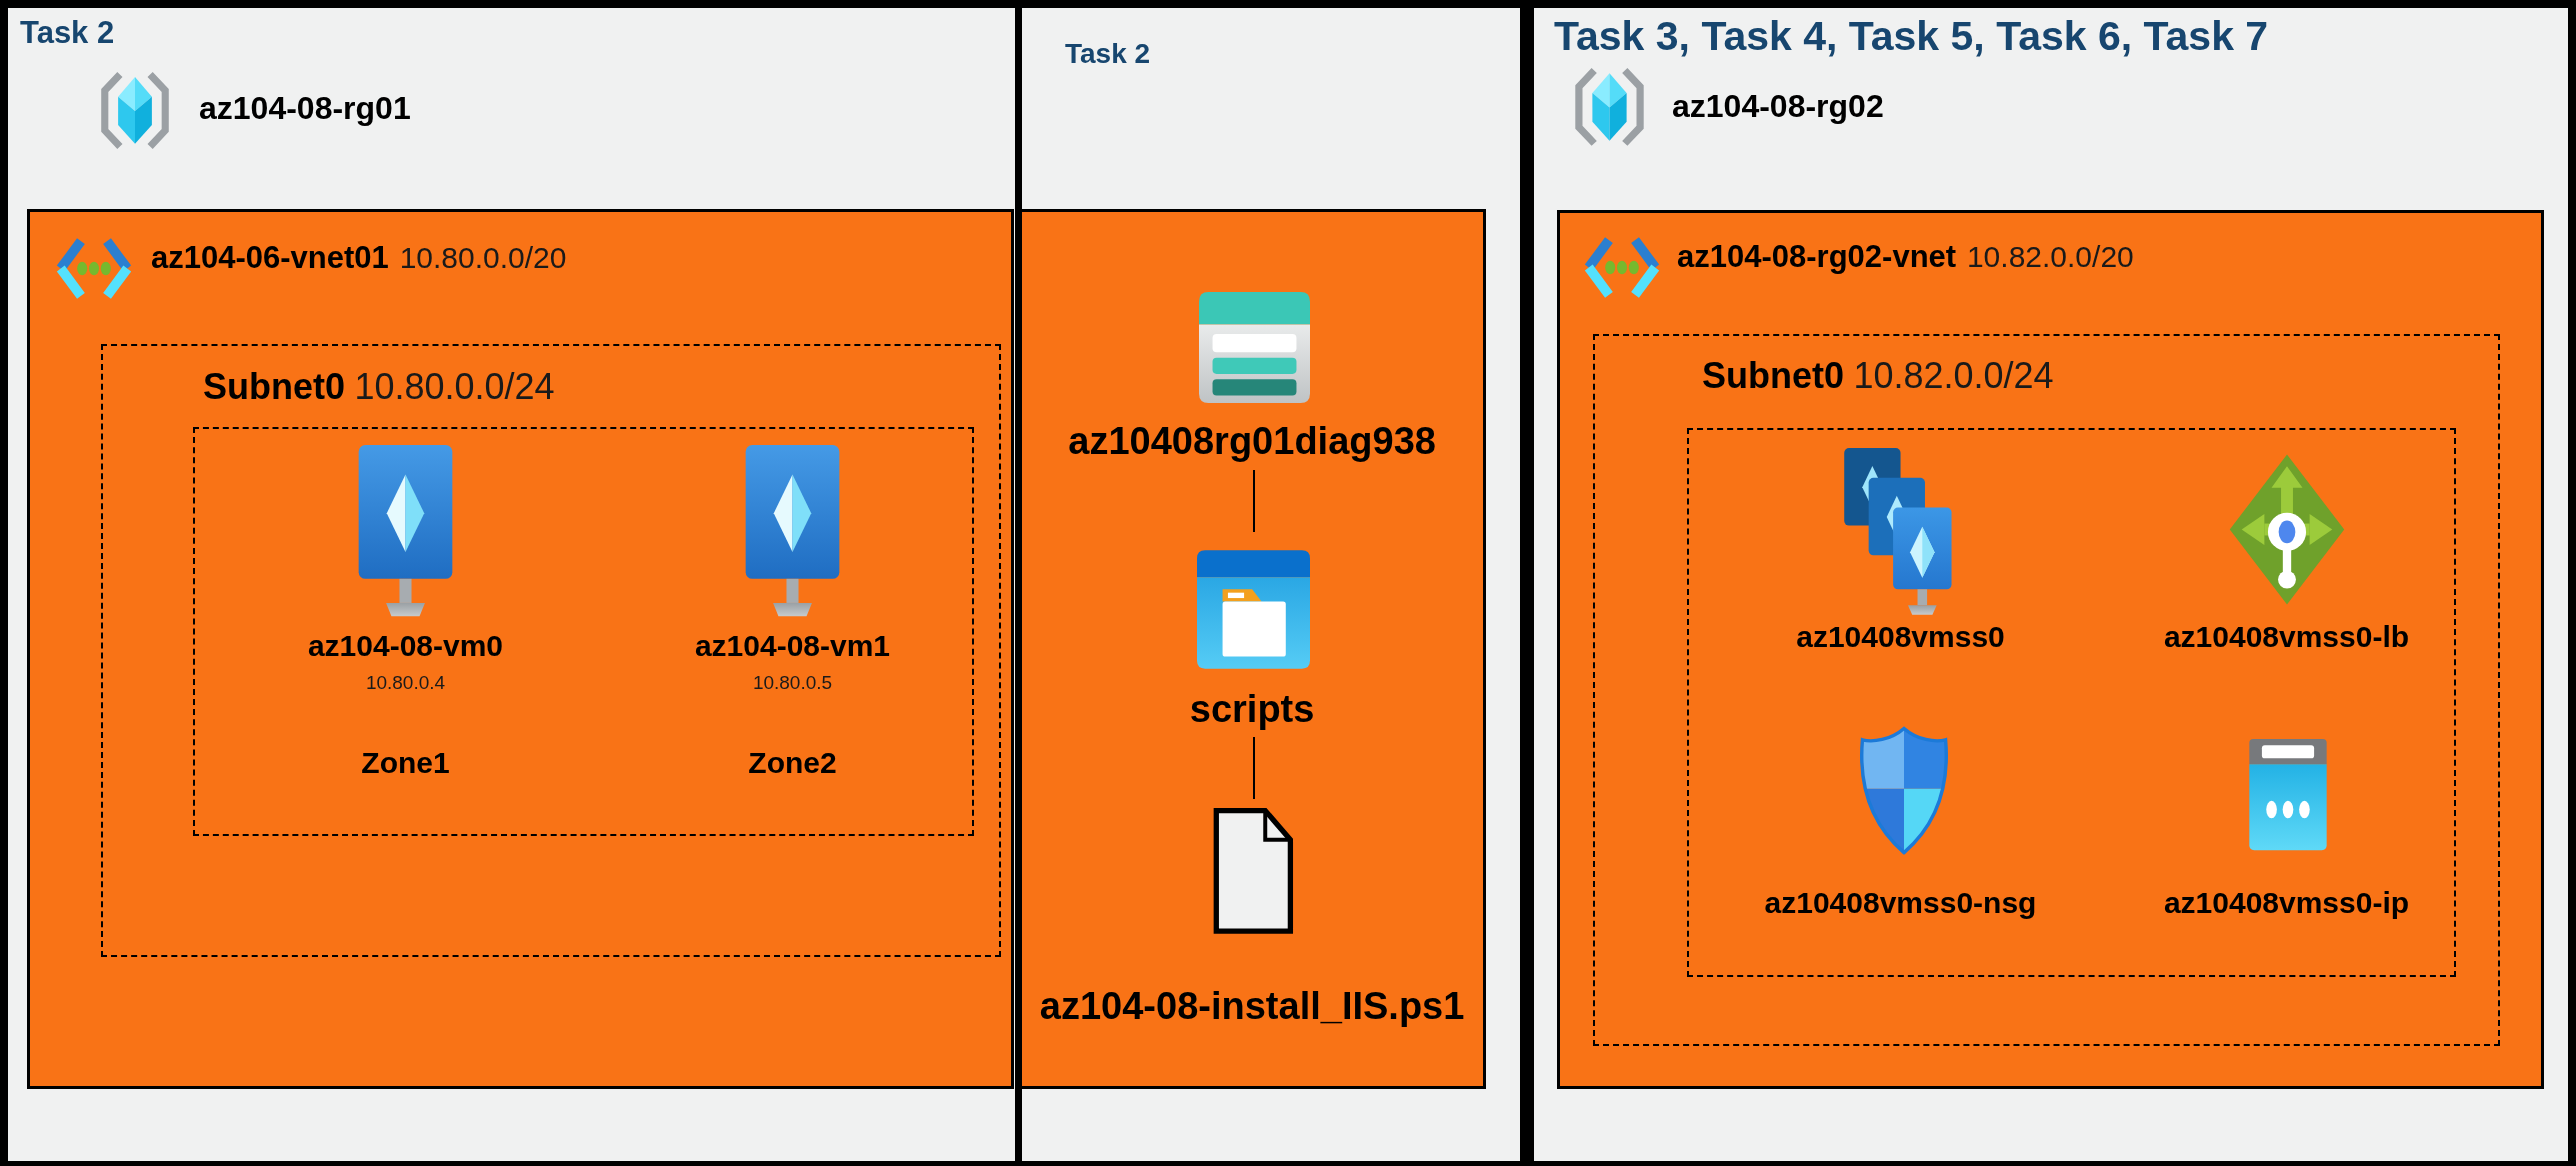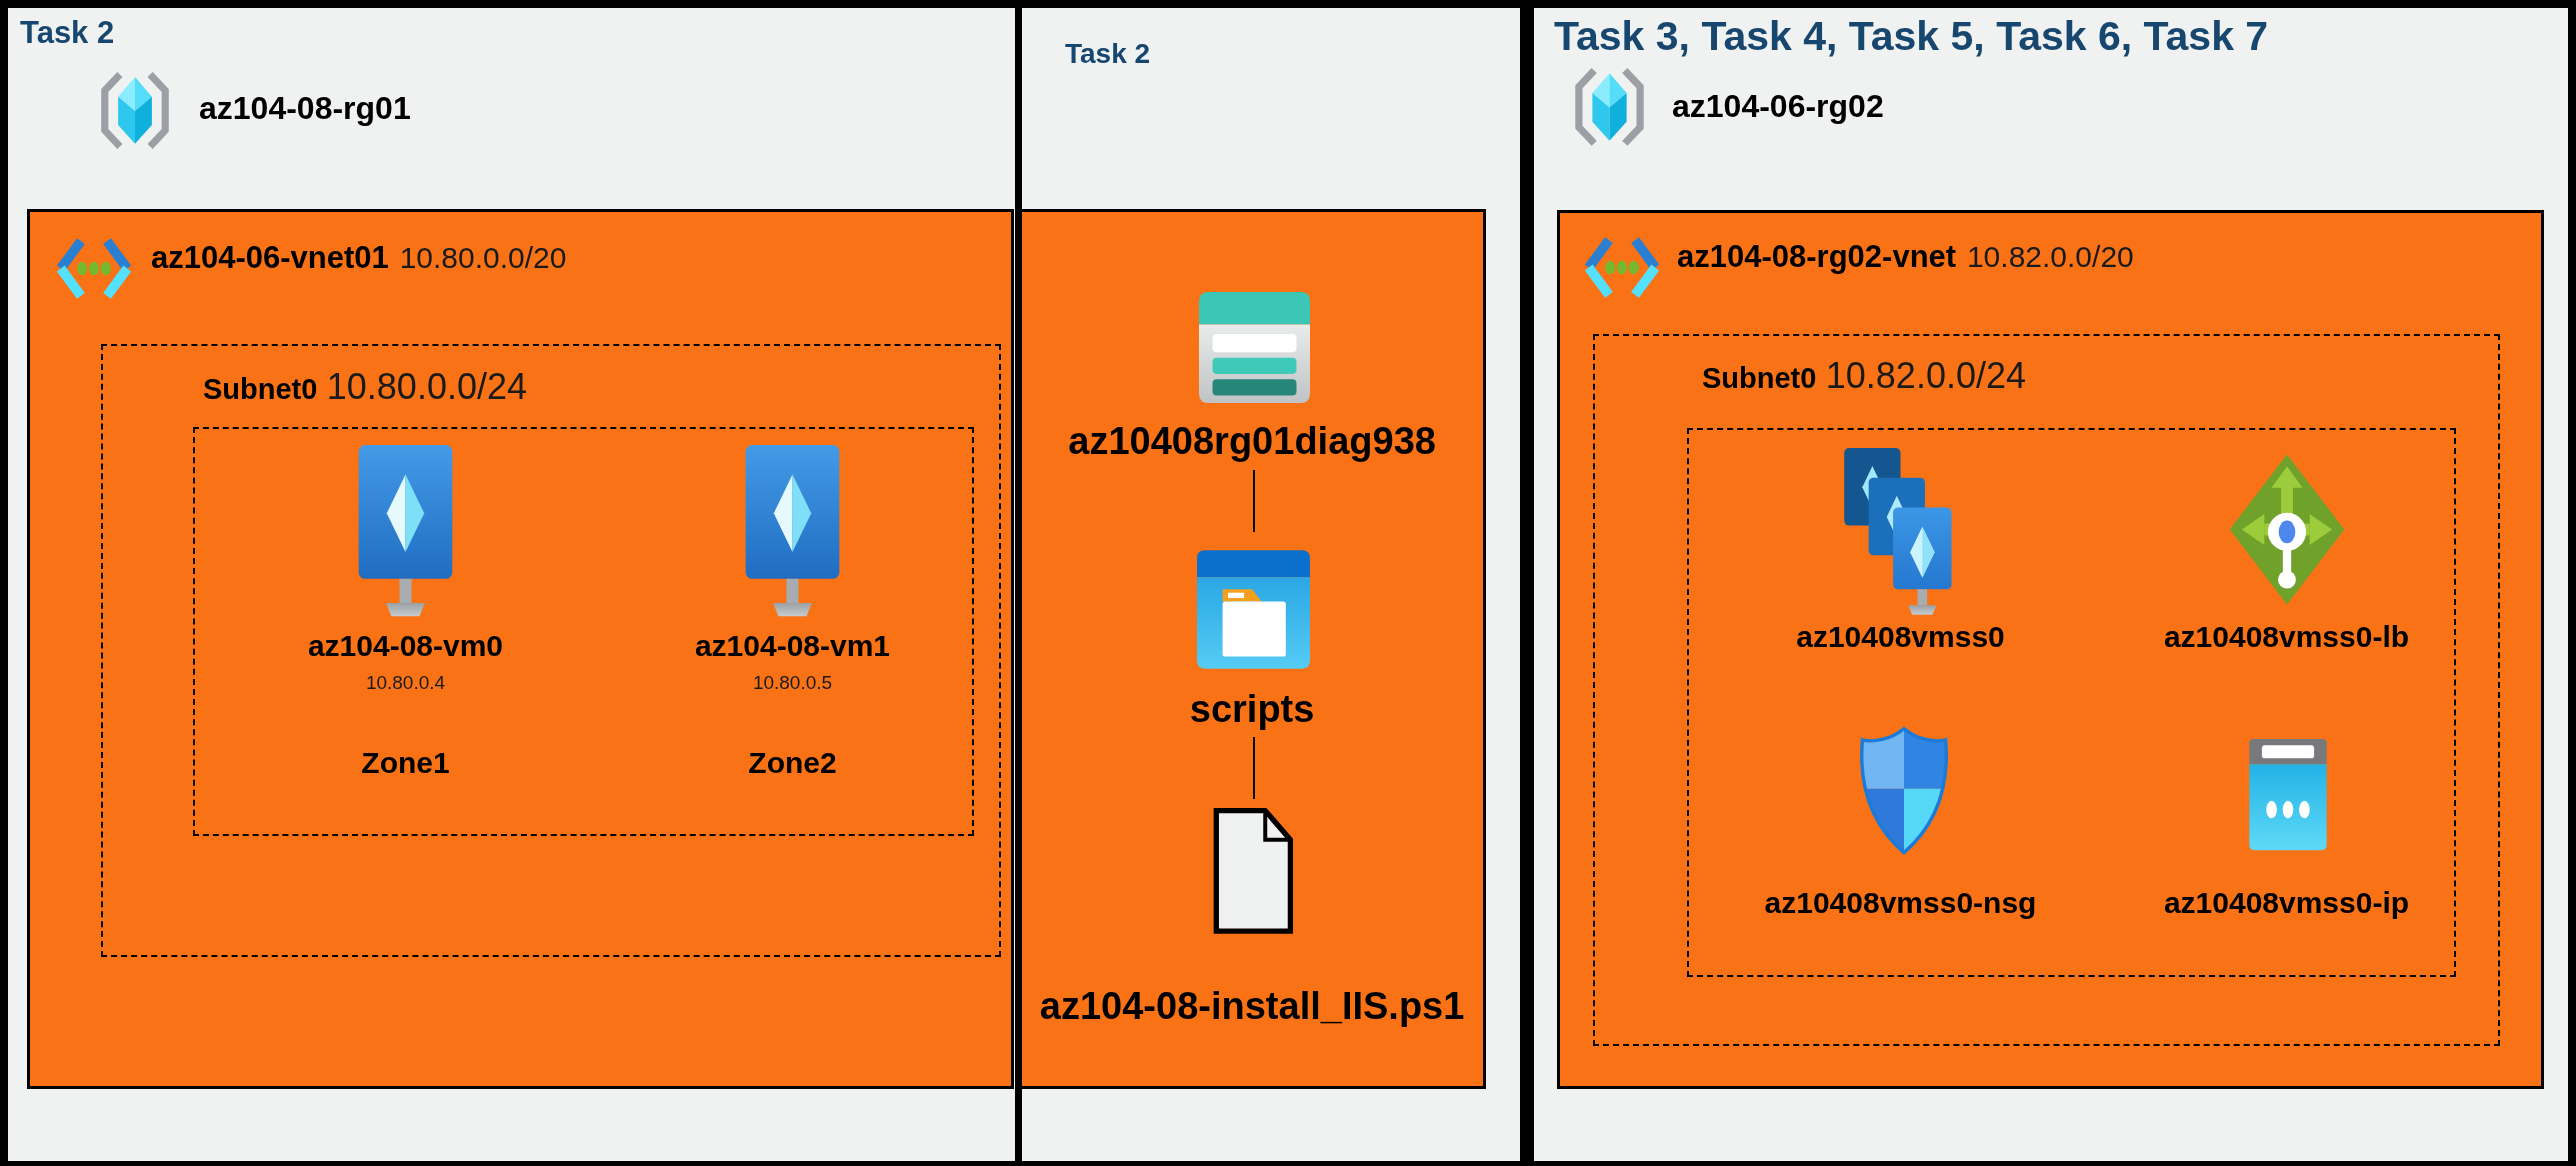--- a/index.html
+++ b/index.html
@@ -19,21 +19,21 @@
   .rg-label { position:absolute; font-size:32px; font-weight:bold; color:#000; white-space:nowrap; }
 
   .solid-box { position:absolute; border:3.4px solid #000; box-sizing:border-box; background:#f97316; }
   .dashed-box { position:absolute; border:2.7px dashed #000; box-sizing:border-box; }
 
   .vnet-row { position:absolute; display:flex; align-items:baseline; gap:10.8px; white-space:nowrap; }
   .name-bold { font-size:31px; font-weight:bold; color:#000; }
   .cidr { font-size:30px; font-weight:normal; color:#1a1a1a; }
 
   .subnet-label { position:absolute; display:flex; align-items:baseline; gap:9.4px; white-space:nowrap; }
-  .subnet-label .name-bold { font-size:29px; }
+  .subnet-label .name-bold { font-size:36px; }
   .subnet-label .cidr { font-size:36px; }
 
   .res-label { position:absolute; width:337px; text-align:center; font-size:30px; font-weight:bold; color:#000; white-space:nowrap; }
   .res-sub   { position:absolute; width:337px; text-align:center; font-size:19px; font-weight:normal; color:#1a1a1a; }
   .full-label { position:absolute; left:0; width:100%; text-align:center; font-size:38px; font-weight:bold; color:#000; white-space:nowrap; }
 
   .icon-abs { position:absolute; }
   .connector { position:absolute; width:2.7px; background:#000; }
 </style>
 </head>
@@ -234,21 +234,21 @@
       <div class="full-label" style="top:773px;">az104-08-install_IIS.ps1</div>
     </div>
   </div>
 
   <div class="panel" id="panel-task3">
     <div class="hdr">Task 3, Task 4, Task 5, Task 6, Task 7</div>
 
     <svg class="icon-abs" style="left:35px; top:58px;" width="81" height="81" viewBox="0 0 180 180">
         <use href="#def-rg"></use>
       </svg>
-    <div class="rg-label" style="left:138px; top:80px;">az104-06-rg02</div>
+    <div class="rg-label" style="left:138px; top:80px;">az104-08-rg02</div>
 
     <div class="solid-box" style="left:23px; top:202px; width:987px; height:879px;">
 
       <svg class="icon-abs" style="left:21.6px; top:17.5px;" width="80" height="73" viewBox="0 0 190 150">
           <use href="#def-vnet"></use>
         </svg>
       <div class="vnet-row" style="left:117px; top:26px;">
         <span class="name-bold">az104-08-rg02-vnet</span>
         <span class="cidr">10.82.0.0/20</span>
       </div>

